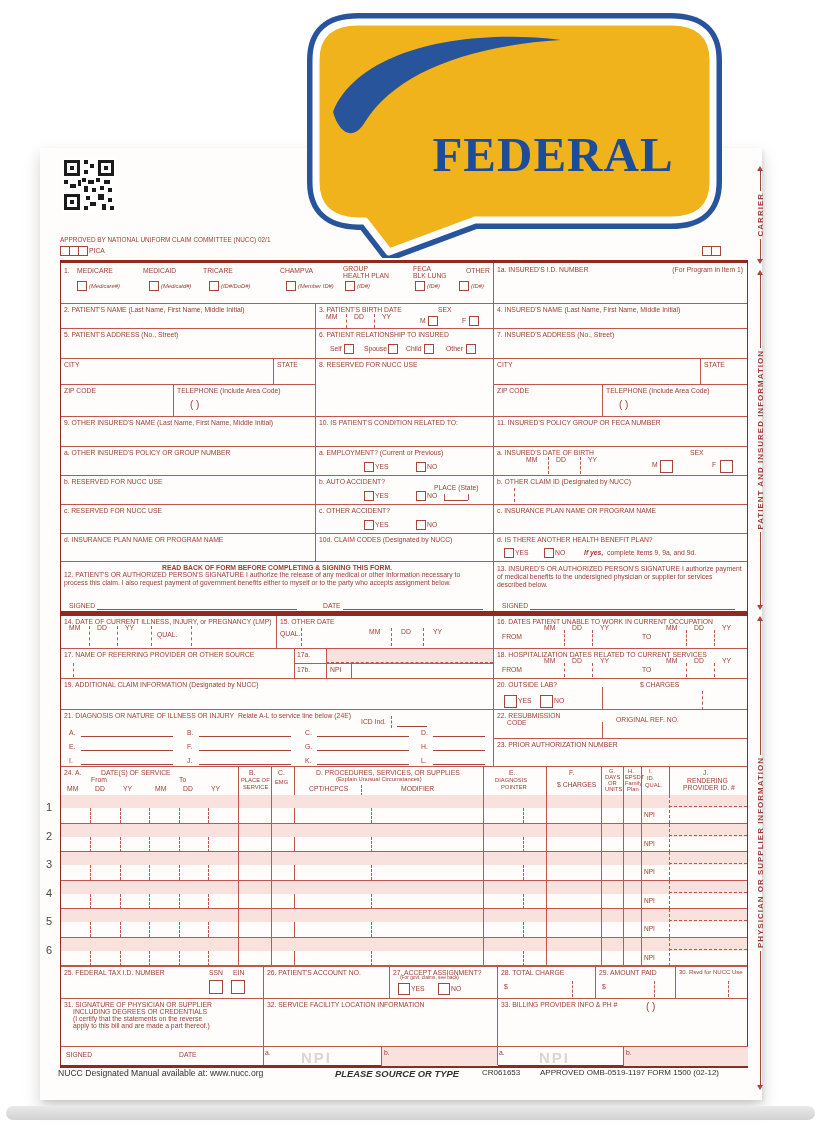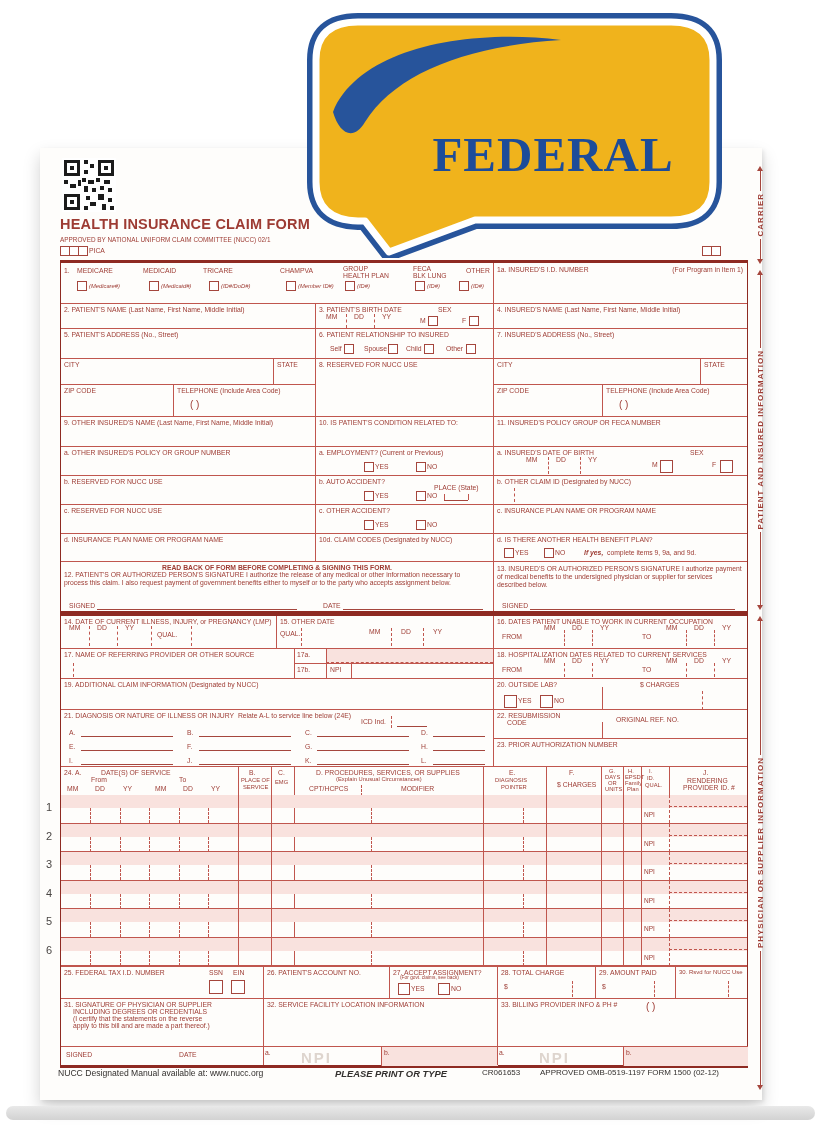--- a/index.html
+++ b/index.html
@@ -77,21 +77,20 @@
           <rect x="36" y="36" width="6" height="6"></rect>
         <rect x="24" y="38" width="4" height="4"></rect>
           <rect x="28" y="44" width="6" height="4"></rect>
           <rect x="22" y="48" width="4" height="4"></rect>
         <rect x="40" y="46" width="4" height="6"></rect>
           <rect x="46" y="40" width="4" height="4"></rect>
           <rect x="48" y="48" width="4" height="4"></rect>
       </g>
     </svg>
 
-    <div class="t b" style="left:20px;top:68px;font-size:14.5px;letter-spacing:.2px">HEALTH INSURANCE CLAIM FORM</div>
     <div class="t" style="left:20px;top:88px;font-size:6.4px">APPROVED BY NATIONAL UNIFORM CLAIM COMMITTEE (NUCC) 02/1</div>
 
     <div class="cb" style="left:20px;top:98px"></div>
     <div class="cb" style="left:29px;top:98px"></div>
     <div class="cb" style="left:38px;top:98px"></div>
     <div class="t" style="left:49px;top:99px">PICA</div>
     <div class="cb" style="left:662px;top:98px"></div>
     <div class="cb" style="left:671px;top:98px"></div>
 
     <div class="ftable">
@@ -669,21 +668,21 @@
           <span class="t" style="left:2px;top:2px">a.</span>
           <span class="npiwm" style="left:42px;top:2px">NPI</span>
         </div>
         <div class="cell shade" style="left:125px;top:47px;width:125px;height:20px">
           <span class="t" style="left:2px;top:2px">b.</span>
         </div>
       </div>
     </div>
 
     <div class="ftr" style="left:18px;top:920px">NUCC Designated Manual available at: www.nucc.org</div>
-    <div class="ftr b" style="left:295px;top:920px;font-style:italic;font-size:9.4px">PLEASE PRINT OR TYPE</div>
+    <div class="ftr b" style="left:295px;top:920px;font-style:italic;font-size:9.4px">PLEASE SOURCE OR TYPE</div>
     <div class="ftr" style="left:442px;top:920px;font-size:8px">CR061653</div>
     <div class="ftr" style="left:500px;top:920px;font-size:8px">APPROVED OMB-0519-1197 FORM 1500 (02-12)</div>
   </div>
 
   <div class="vstrip" style="left:751px;top:166px;height:98px">
     <div class="tri-u"></div>
       <div class="vline"></div>
     <div class="vtext">CARRIER</div>
     <div class="vline"></div>
       <div class="tri-d"></div>

